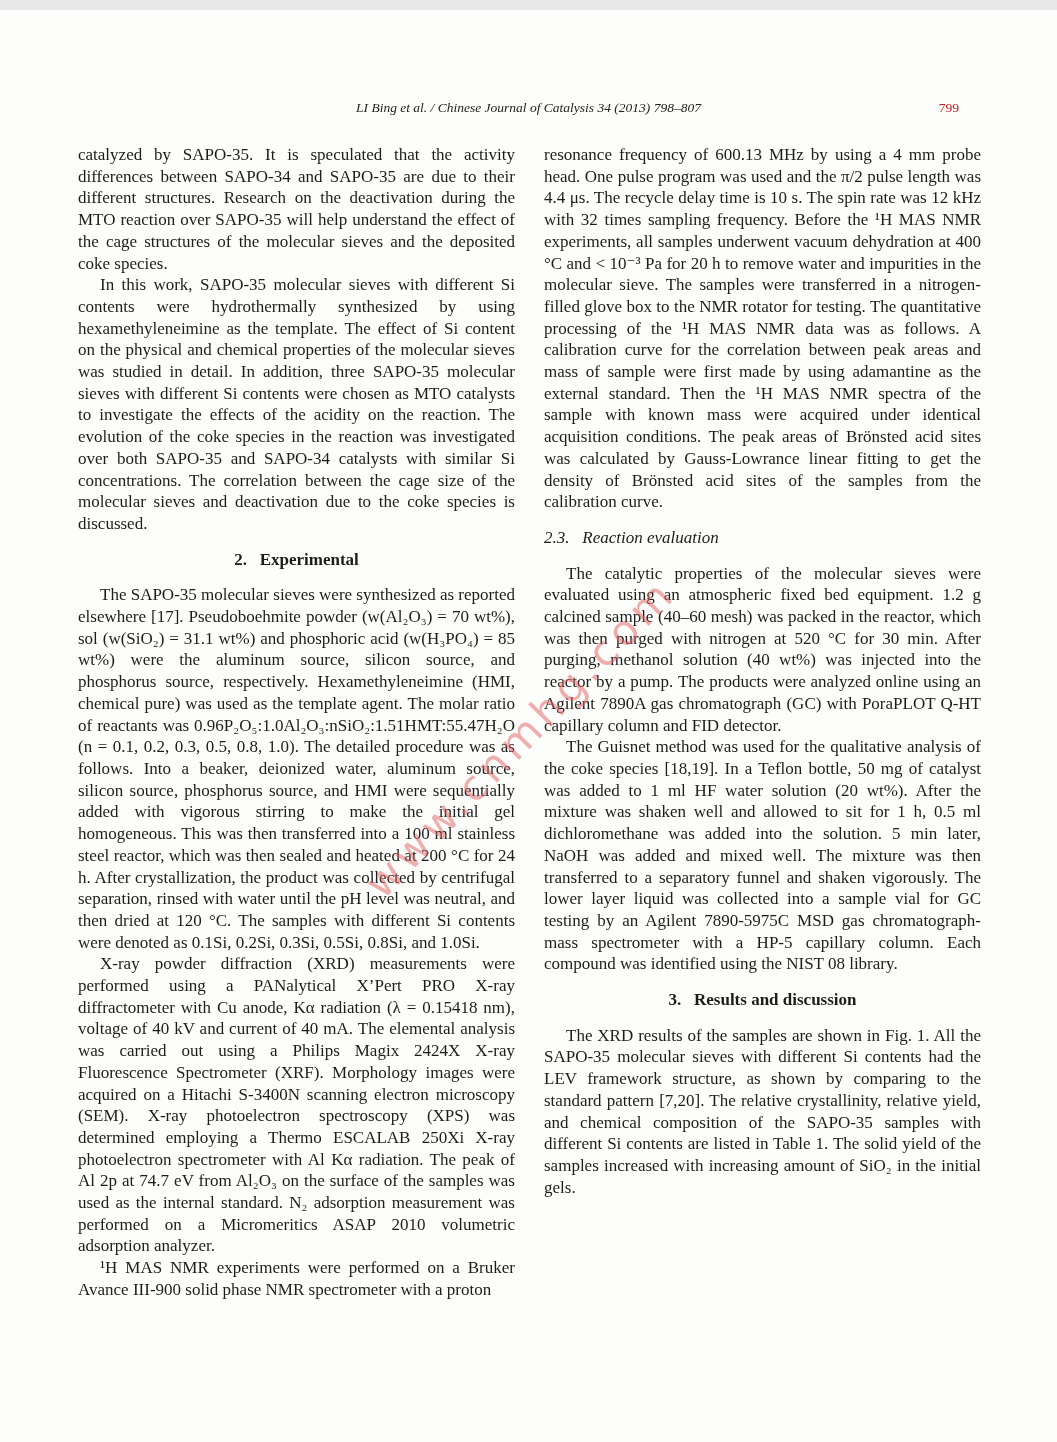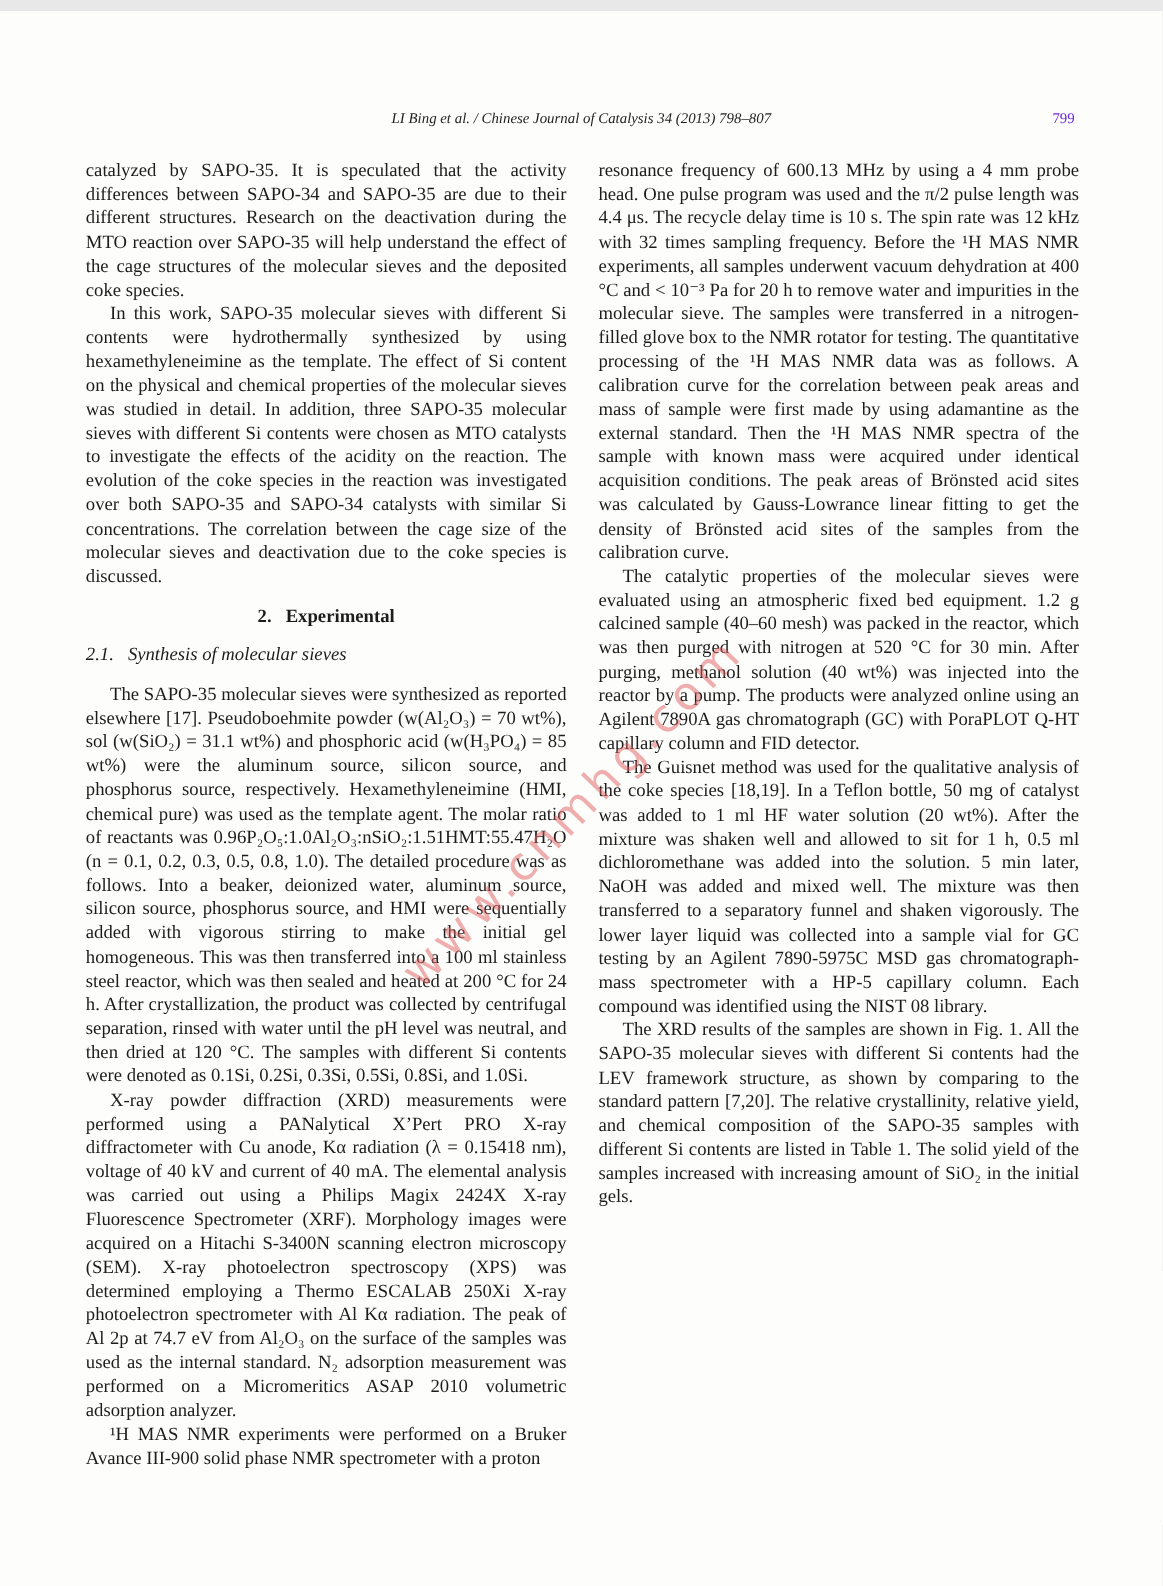--- a/index.html
+++ b/index.html
@@ -22,23 +22,23 @@
     font-size: 13.5px;
   }
   .citation {
     text-align: center;
     font-style: italic;
     color: #222;
   }
   .page-number {
     position: absolute;
     top: 0;
-    right: 80px;
+    right: 98px;
     font-style: normal;
-    color: #6d28d9;
+    color: #b91c1c;
   }
   .column {
     position: absolute;
     top: 134px;
     width: 437px;
     font-size: 17px;
     line-height: 21.7px;
     text-align: justify;
   }
   .col-left  { left: 78px; }
@@ -81,26 +81,27 @@
     <div class="citation">LI Bing et al. / Chinese Journal of Catalysis 34 (2013) 798–807</div>
     <div class="page-number">799</div>
   </div>
 
   <div class="watermark">www.cnmhg.com</div>
 
   <div class="column col-left">
     <p class="para noindent">catalyzed by SAPO-35. It is speculated that the activity differences between SAPO-34 and SAPO-35 are due to their different structures. Research on the deactivation during the MTO reaction over SAPO-35 will help understand the effect of the cage structures of the molecular sieves and the deposited coke species.</p>
     <p class="para">In this work, SAPO-35 molecular sieves with different Si contents were hydrothermally synthesized by using hexamethyleneimine as the template. The effect of Si content on the physical and chemical properties of the molecular sieves was studied in detail. In addition, three SAPO-35 molecular sieves with different Si contents were chosen as MTO catalysts to investigate the effects of the acidity on the reaction. The evolution of the coke species in the reaction was investigated over both SAPO-35 and SAPO-34 catalysts with similar Si concentrations. The correlation between the cage size of the molecular sieves and deactivation due to the coke species is discussed.</p>
     <div class="h1">2.&nbsp;&nbsp;&nbsp;Experimental</div>
-    <div class="h2">2.1.&nbsp;&nbsp;&nbsp;Synthesis of molecular sieves</div>
     <p class="para">The SAPO-35 molecular sieves were synthesized as reported elsewhere [17]. Pseudoboehmite powder (w(Al₂O₃) = 70 wt%), sol (w(SiO₂) = 31.1 wt%) and phosphoric acid (w(H₃PO₄) = 85 wt%) were the aluminum source, silicon source, and phosphorus source, respectively. Hexamethyleneimine (HMI, chemical pure) was used as the template agent. The molar ratio of reactants was 0.96P₂O₅:1.0Al₂O₃:nSiO₂:1.51HMT:55.47H₂O (n = 0.1, 0.2, 0.3, 0.5, 0.8, 1.0). The detailed procedure was as follows. Into a beaker, deionized water, aluminum source, silicon source, phosphorus source, and HMI were sequentially added with vigorous stirring to make the initial gel homogeneous. This was then transferred into a 100 ml stainless steel reactor, which was then sealed and heated at 200 °C for 24 h. After crystallization, the product was collected by centrifugal separation, rinsed with water until the pH level was neutral, and then dried at 120 °C. The samples with different Si contents were denoted as 0.1Si, 0.2Si, 0.3Si, 0.5Si, 0.8Si, and 1.0Si.</p>
     <p class="para">X-ray powder diffraction (XRD) measurements were performed using a PANalytical X’Pert PRO X-ray diffractometer with Cu anode, Kα radiation (λ = 0.15418 nm), voltage of 40 kV and current of 40 mA. The elemental analysis was carried out using a Philips Magix 2424X X-ray Fluorescence Spectrometer (XRF). Morphology images were acquired on a Hitachi S-3400N scanning electron microscopy (SEM). X-ray photoelectron spectroscopy (XPS) was determined employing a Thermo ESCALAB 250Xi X-ray photoelectron spectrometer with Al Kα radiation. The peak of Al 2p at 74.7 eV from Al₂O₃ on the surface of the samples was used as the internal standard. N₂ adsorption measurement was performed on a Micromeritics ASAP 2010 volumetric adsorption analyzer.</p>
     <p class="para">¹H MAS NMR experiments were performed on a Bruker Avance III-900 solid phase NMR spectrometer with a proton</p>
   </div>
 
   <div class="column col-right">
     <p class="para noindent">resonance frequency of 600.13 MHz by using a 4 mm probe head. One pulse program was used and the π/2 pulse length was 4.4 μs. The recycle delay time is 10 s. The spin rate was 12 kHz with 32 times sampling frequency. Before the ¹H MAS NMR experiments, all samples underwent vacuum dehydration at 400 °C and &lt; 10⁻³ Pa for 20 h to remove water and impurities in the molecular sieve. The samples were transferred in a nitrogen-filled glove box to the NMR rotator for testing. The quantitative processing of the ¹H MAS NMR data was as follows. A calibration curve for the correlation between peak areas and mass of sample were first made by using adamantine as the external standard. Then the ¹H MAS NMR spectra of the sample with known mass were acquired under identical acquisition conditions. The peak areas of Brönsted acid sites was calculated by Gauss-Lowrance linear fitting to get the density of Brönsted acid sites of the samples from the calibration curve.</p>
+    <div class="h2">2.3.&nbsp;&nbsp;&nbsp;Reaction evaluation</div>
     <p class="para">The catalytic properties of the molecular sieves were evaluated using an atmospheric fixed bed equipment. 1.2 g calcined sample (40–60 mesh) was packed in the reactor, which was then purged with nitrogen at 520 °C for 30 min. After purging, methanol solution (40 wt%) was injected into the reactor by a pump. The products were analyzed online using an Agilent 7890A gas chromatograph (GC) with PoraPLOT Q-HT capillary column and FID detector.</p>
     <p class="para">The Guisnet method was used for the qualitative analysis of the coke species [18,19]. In a Teflon bottle, 50 mg of catalyst was added to 1 ml HF water solution (20 wt%). After the mixture was shaken well and allowed to sit for 1 h, 0.5 ml dichloromethane was added into the solution. 5 min later, NaOH was added and mixed well. The mixture was then transferred to a separatory funnel and shaken vigorously. The lower layer liquid was collected into a sample vial for GC testing by an Agilent 7890-5975C MSD gas chromatograph-mass spectrometer with a HP-5 capillary column. Each compound was identified using the NIST 08 library.</p>
+    <div class="h1">3.&nbsp;&nbsp;&nbsp;Results and discussion</div>
     <p class="para">The XRD results of the samples are shown in Fig. 1. All the SAPO-35 molecular sieves with different Si contents had the LEV framework structure, as shown by comparing to the standard pattern [7,20]. The relative crystallinity, relative yield, and chemical composition of the SAPO-35 samples with different Si contents are listed in Table 1. The solid yield of the samples increased with increasing amount of SiO₂ in the initial gels.</p>
   </div>
 
 </div>
 
 </body></html>

